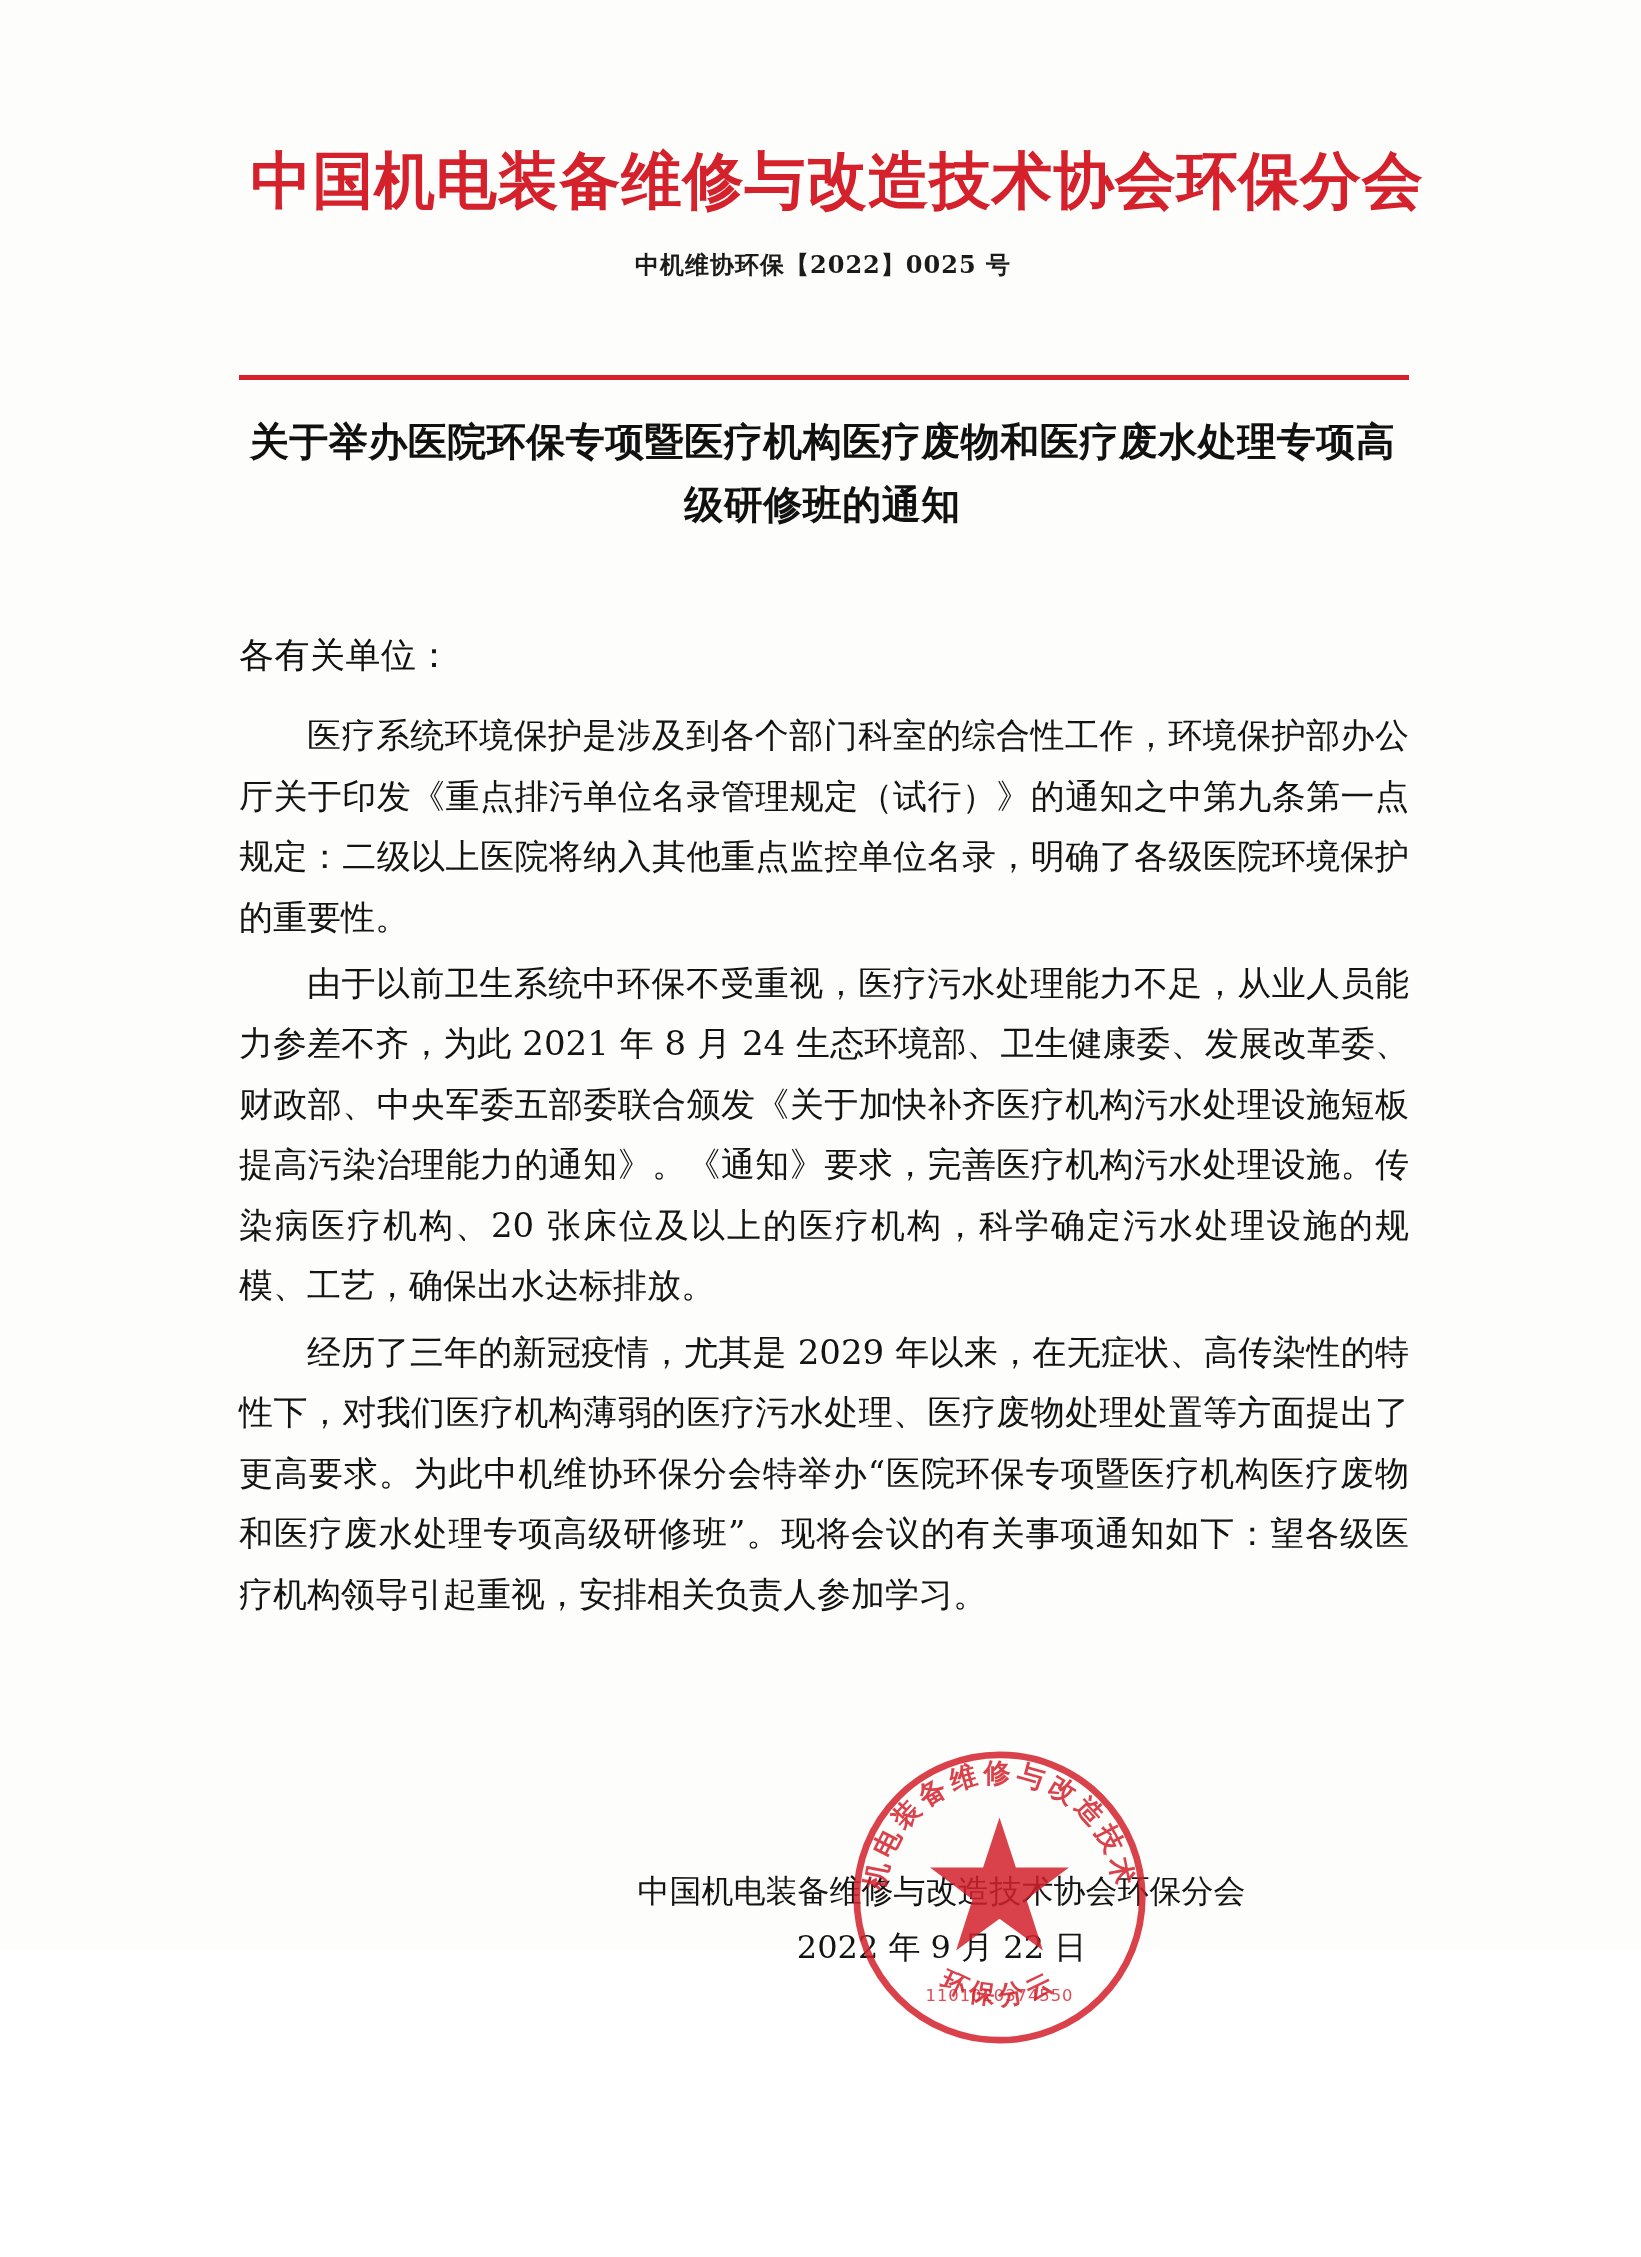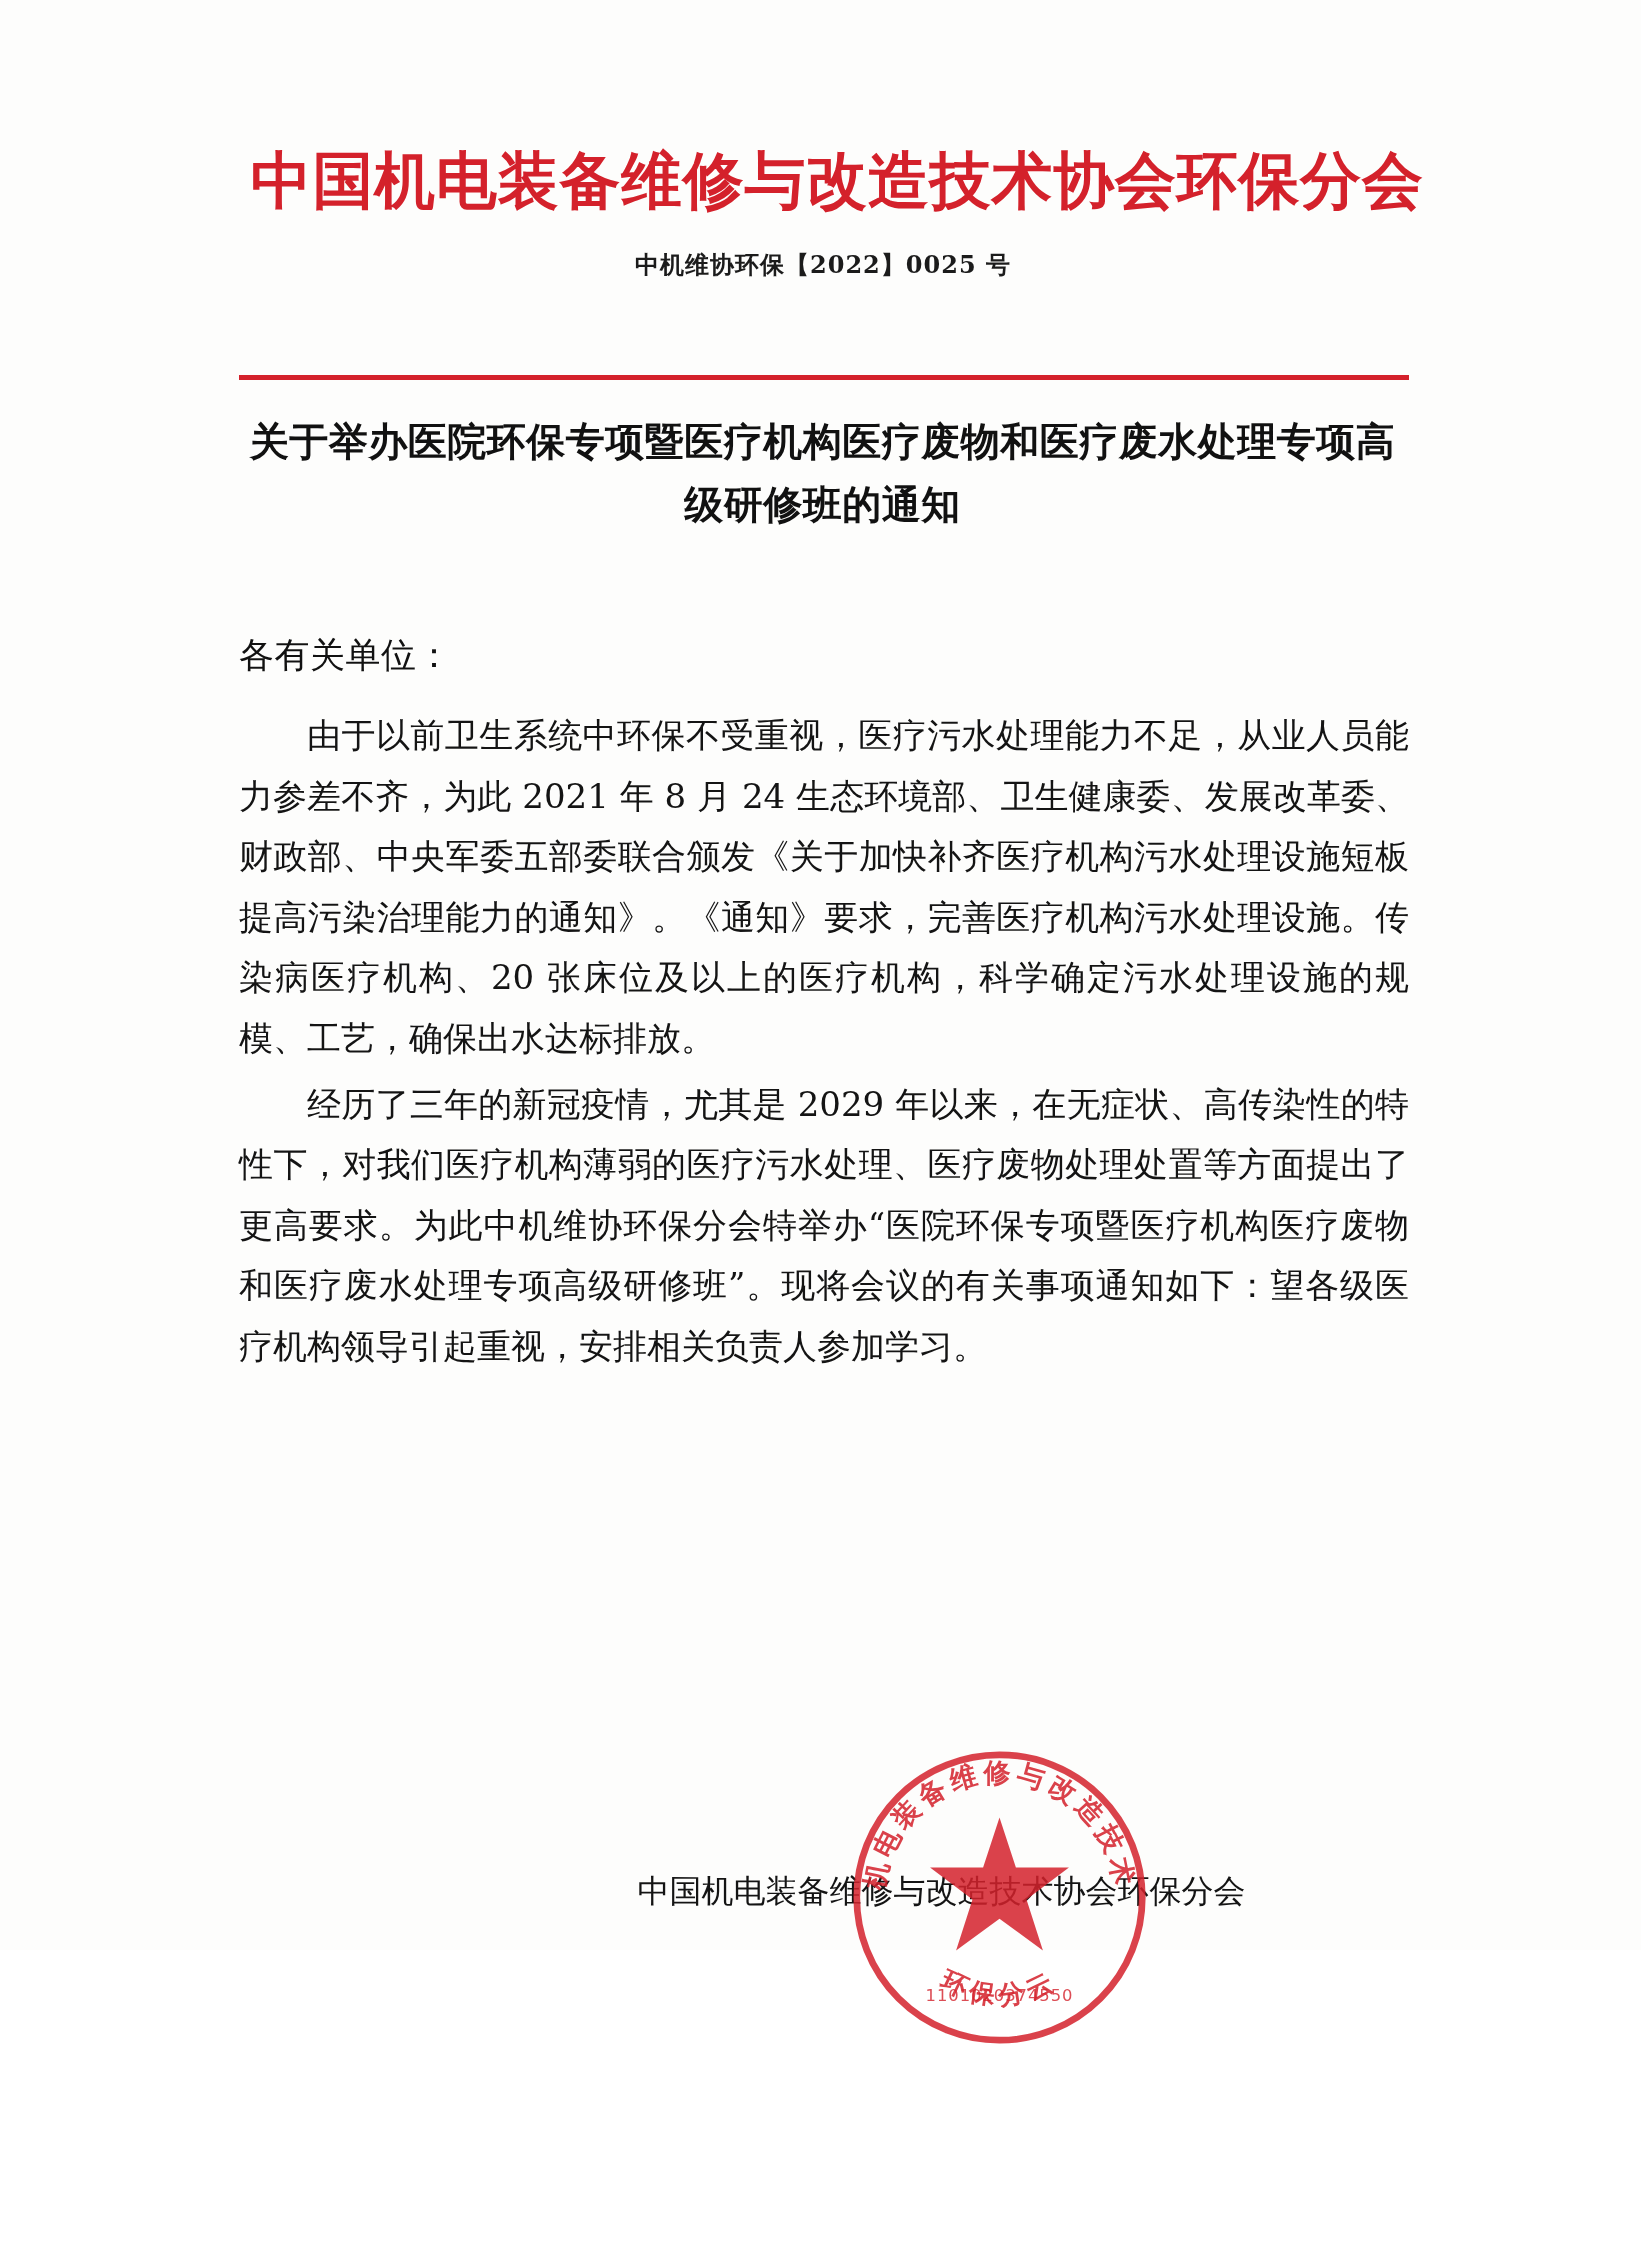--- a/index.html
+++ b/index.html
@@ -132,26 +132,28 @@
     <div class="doc-number">中机维协环保【2022】0025 号</div>
   </div>
 
   <div class="red-rule"></div>
 
   <div class="doc-title">关于举办医院环保专项暨医疗机构医疗废物和医疗废水处理专项高级研修班的通知</div>
 
   <div class="salutation">各有关单位：</div>
 
   <div class="body-text">
+    <p>医疗系统环境保护是涉及到各个部门科室的综合性工作，环境保护部办公厅关于印发《重点排污单位名录管理规定（试行）》的通知之中第九条第一点规定：二级以上医院将纳入其他重点监控单位名录，明确了各级医院环境保护的重要性。</p>
     <p>由于以前卫生系统中环保不受重视，医疗污水处理能力不足，从业人员能力参差不齐，为此 2021 年 8 月 24 生态环境部、卫生健康委、发展改革委、财政部、中央军委五部委联合颁发《关于加快补齐医疗机构污水处理设施短板提高污染治理能力的通知》。《通知》要求，完善医疗机构污水处理设施。传染病医疗机构、20 张床位及以上的医疗机构，科学确定污水处理设施的规模、工艺，确保出水达标排放。</p>
     <p>经历了三年的新冠疫情，尤其是 2029 年以来，在无症状、高传染性的特性下，对我们医疗机构薄弱的医疗污水处理、医疗废物处理处置等方面提出了更高要求。为此中机维协环保分会特举办“医院环保专项暨医疗机构医疗废物和医疗废水处理专项高级研修班”。现将会议的有关事项通知如下：望各级医疗机构领导引起重视，安排相关负责人参加学习。</p>
   </div>
 
   <div class="signature">
     <div class="sig-line">中国机电装备维修与改造技术协会环保分会</div>
+    <div class="sig-line">2022 年 9 月 22 日</div>
   </div>
 
   <div class="seal">
     <svg width="299" height="299" viewBox="0 0 310 310" xmlns="http://www.w3.org/2000/svg">
       <g fill="none" stroke="#d4212b" stroke-width="7" opacity="0.85">
         <circle cx="155" cy="155" r="148"></circle>
       </g>
       <g opacity="0.85">
         <path d="M155 72 L172 124 L227 124 L183 157 L200 210 L155 177 L110 210 L127 157 L83 124 L138 124 Z" fill="#d4212b"></path>
       </g>

